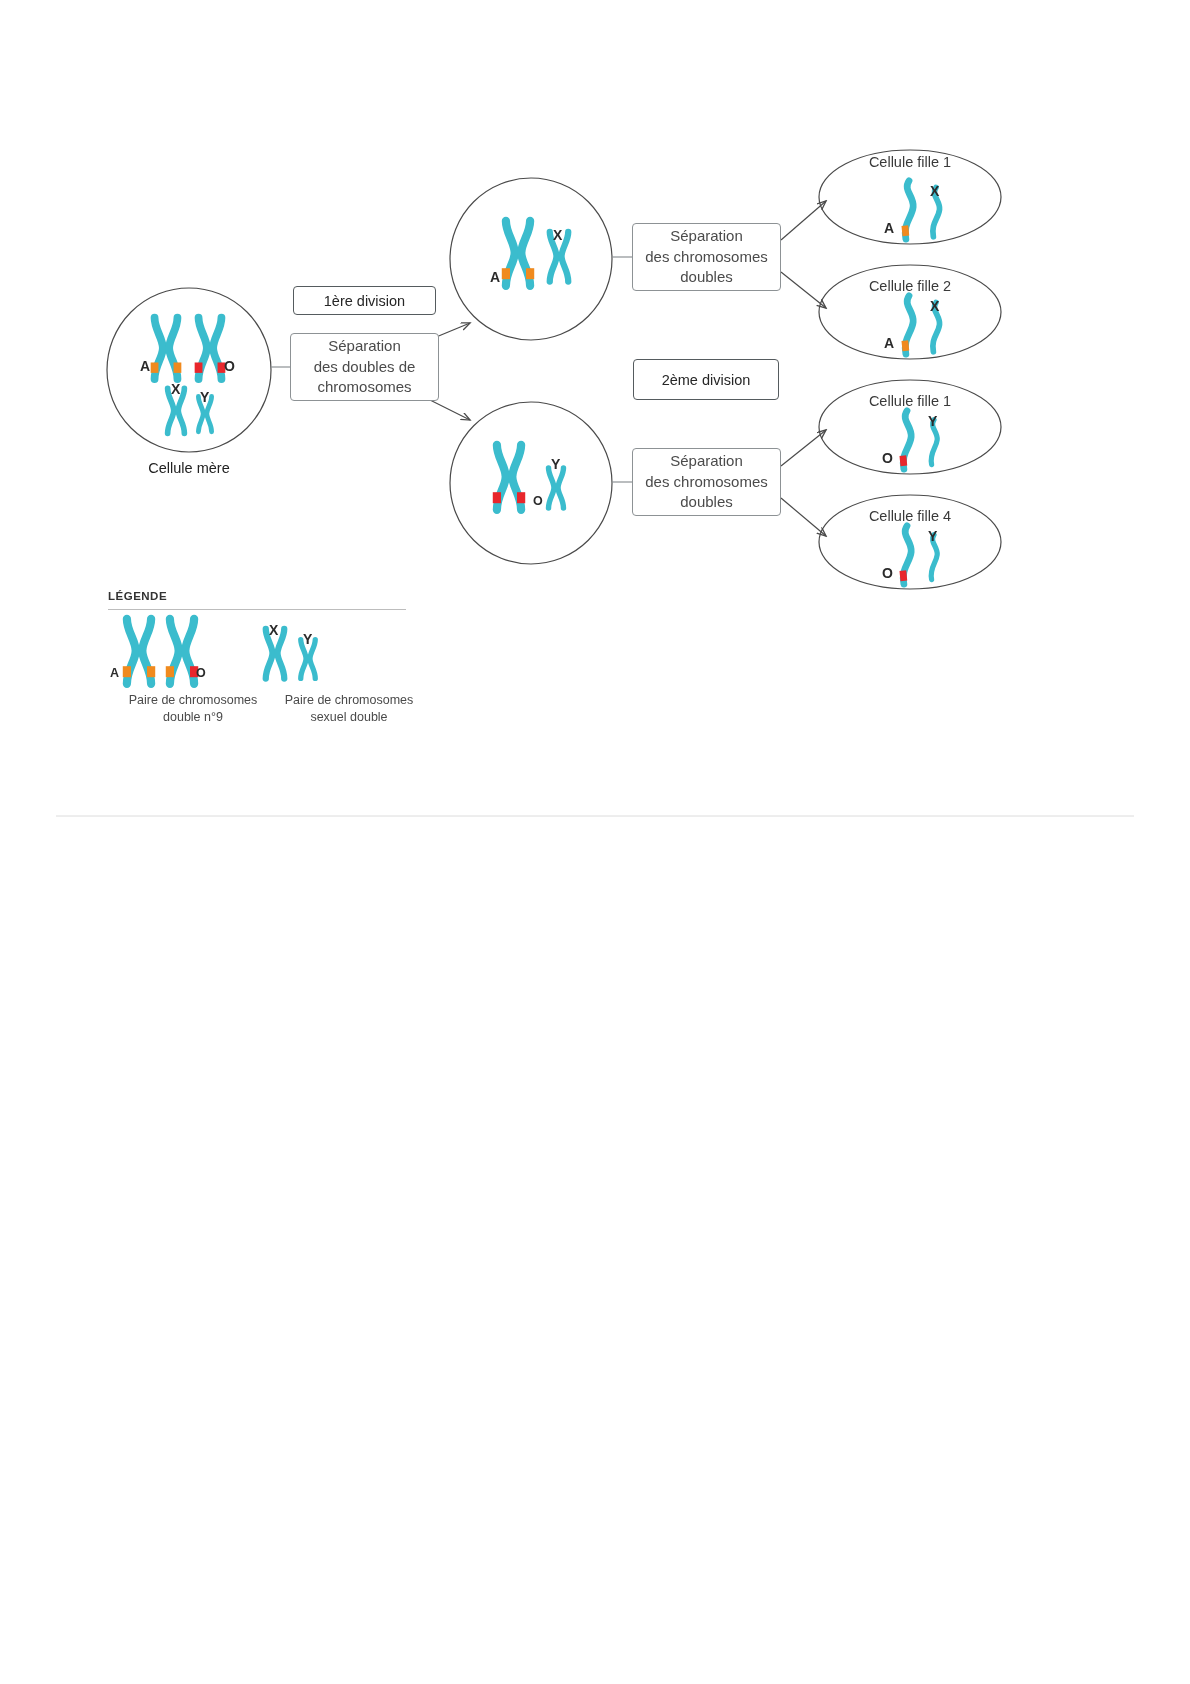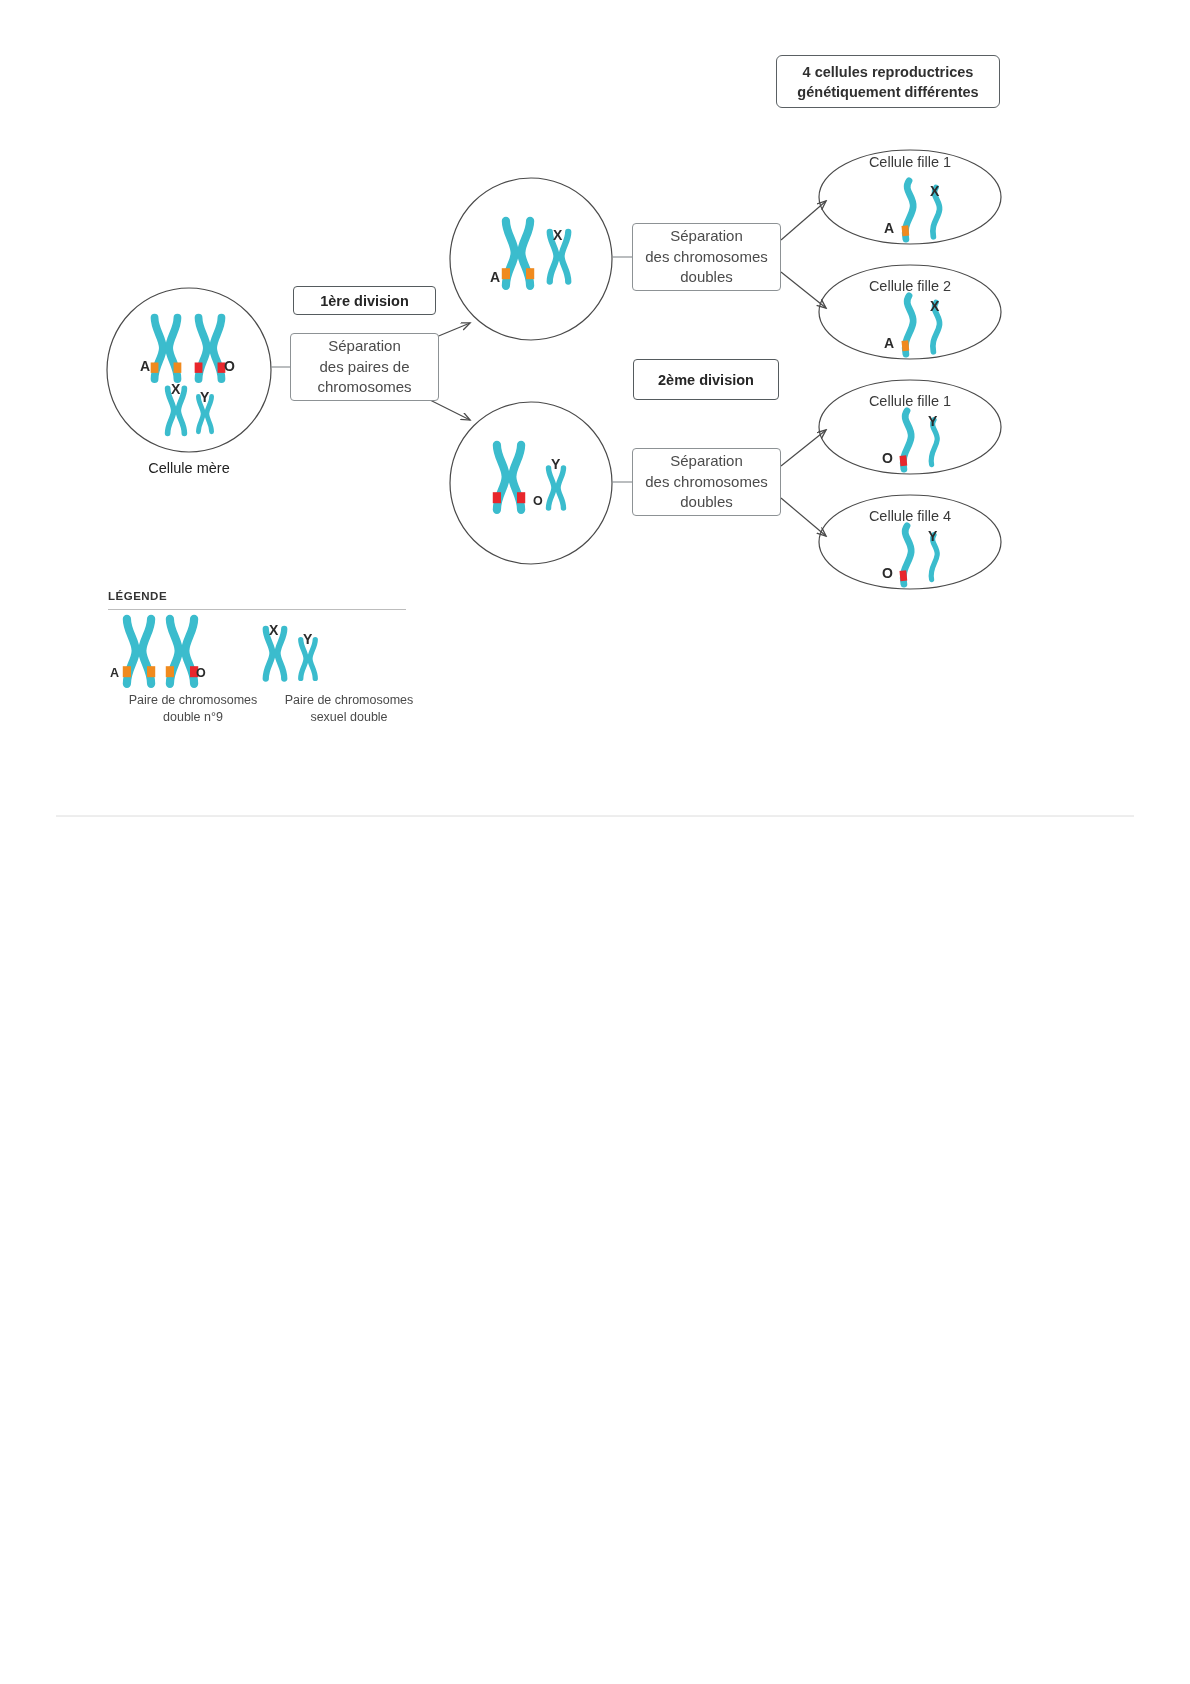--- a/index.html
+++ b/index.html
@@ -20,21 +20,21 @@
     box-sizing:border-box;
     display:flex;align-items:center;justify-content:center;
     text-align:center;
     line-height:1.38;
   }
   .box.title{
     font-weight:bold;font-size:14.5px;color:#303030;
     border-color:#5a6063;border-radius:6px;
   }
   .box.division{
-    font-weight:bold;font-size:14.5px;color:#262626;
+    font-weight:normal;font-size:14.5px;color:#262626;
   }
   .box.process{
     font-size:15px;color:#4b4b4b;font-weight:normal;
     border-color:#8d9295;border-width:1.2px;
   }
   .box.process span{display:block;}
 
   
   .cap{
     position:absolute;text-align:center;font-size:14.5px;color:#3a3a3a;
@@ -185,35 +185,31 @@
       <path d="M 22,-62 C 22,-40 6,-22 6,-4 C 6,14 22,30 22,56" fill="none" stroke="#3bbccd" stroke-width="15" stroke-linecap="round"></path>
     </g>
     <g transform="translate(308,660) scale(0.33)">
       <path d="M -22,-62 C -22,-40 -6,-22 -6,-4 C -6,14 -22,30 -22,56" fill="none" stroke="#3bbccd" stroke-width="16" stroke-linecap="round"></path>
       <path d="M 22,-62 C 22,-40 6,-22 6,-4 C 6,14 22,30 22,56" fill="none" stroke="#3bbccd" stroke-width="16" stroke-linecap="round"></path>
     </g>
 
     <line x1="56" y1="816" x2="1134" y2="816" stroke="#dcdcdc" stroke-width="1"></line>
   </svg>
 
-  <div class="box title" style="left:776px;top:55px;width:224px;height:53px;flex-direction:column;">
-    <span>4 cellules reproductrices</span>
-    <span>génétiquement différentes</span>
-  </div>
 
   <div class="box division" style="left:293px;top:286px;width:143px;height:29px;">
     <span>1ère division</span>
   </div>
   <div class="box division" style="left:633px;top:359px;width:146px;height:41px;">
     <span>2ème division</span>
   </div>
 
   <div class="box process" style="left:290px;top:333px;width:149px;height:68px;flex-direction:column;">
     <span>Séparation</span>
-    <span>des paires de</span>
+    <span>des doubles de</span>
     <span>chromosomes</span>
   </div>
   <div class="box process" style="left:632px;top:223px;width:149px;height:68px;flex-direction:column;">
     <span>Séparation</span>
     <span>des chromosomes</span>
     <span>doubles</span>
   </div>
   <div class="box process" style="left:632px;top:448px;width:149px;height:68px;flex-direction:column;">
     <span>Séparation</span>
     <span>des chromosomes</span>

